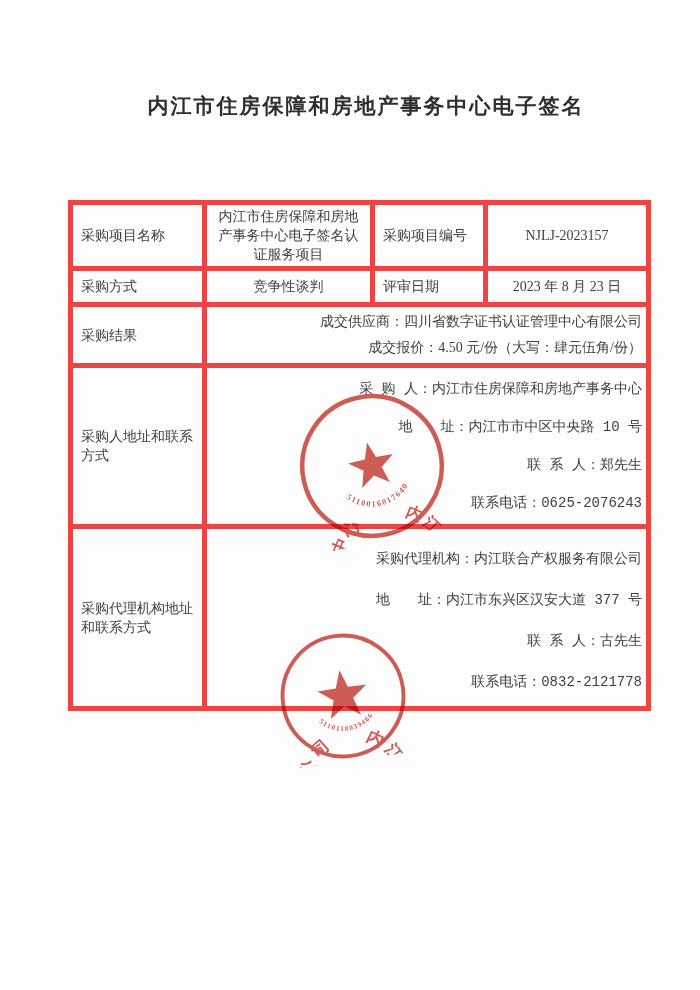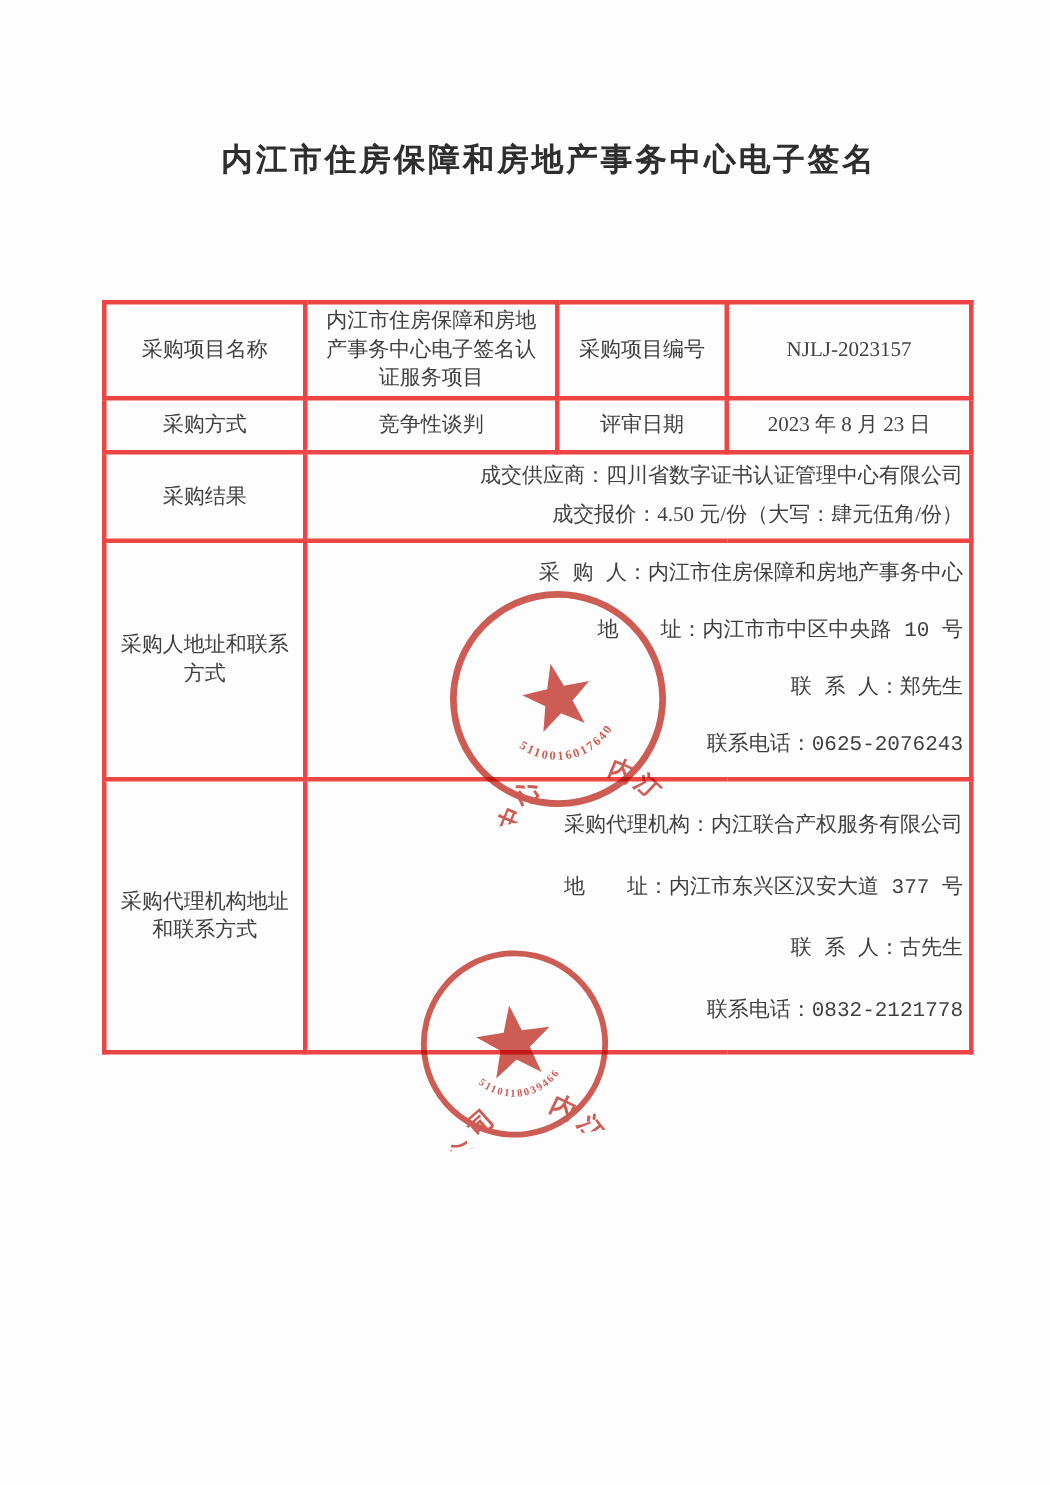--- a/index.html
+++ b/index.html
@@ -17,26 +17,26 @@
     text-align:center;font-weight:bold;font-size:21px;line-height:41px;
     letter-spacing:2px;color:#2e2e2e;
   }
   table.result-table{
     position:absolute;left:68px;top:200px;width:578px;
     border-collapse:collapse;table-layout:fixed;
     font-size:14px;color:#3f3f3f;
     border:2px solid #7f7f7f;
   }
   table.result-table td{
-    border:3px solid #ef4444;
+    border:5px solid #ef4444;
     vertical-align:middle;
     overflow:hidden;
   }
   td.c{text-align:center;padding:2px 6px;line-height:19px;}
-  td.lbl{text-align:center;padding:2px 8px;line-height:19px;}
+  td.lbl{padding:2px 8px;line-height:19px;}
   td.wide{ text-align:right;padding:2px 4px 2px 10px;}
   td.wide .line{line-height:38px;white-space:nowrap;font-family:Liberation Mono, monospace;}
   td.wide.top{vertical-align:top;padding-top:10px;}
   td.wide.top .line{line-height:41px;}
   td.wide .gapline{line-height:26px;white-space:nowrap;}
   .seal{
     position:absolute;
     mix-blend-mode:multiply;
     opacity:.82;
     pointer-events:none;

